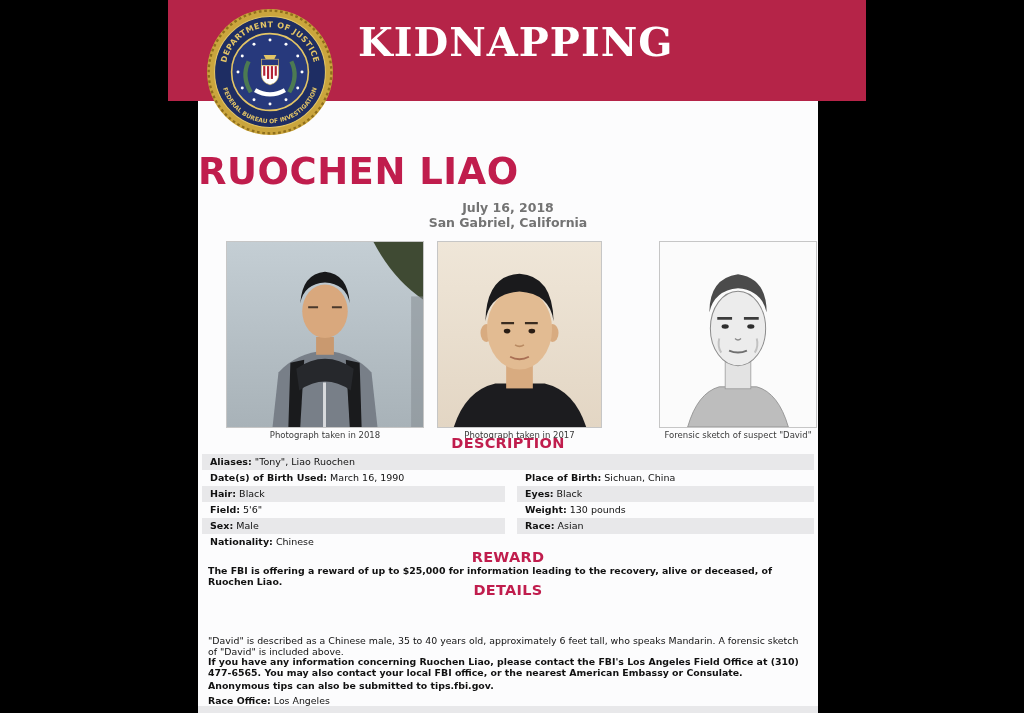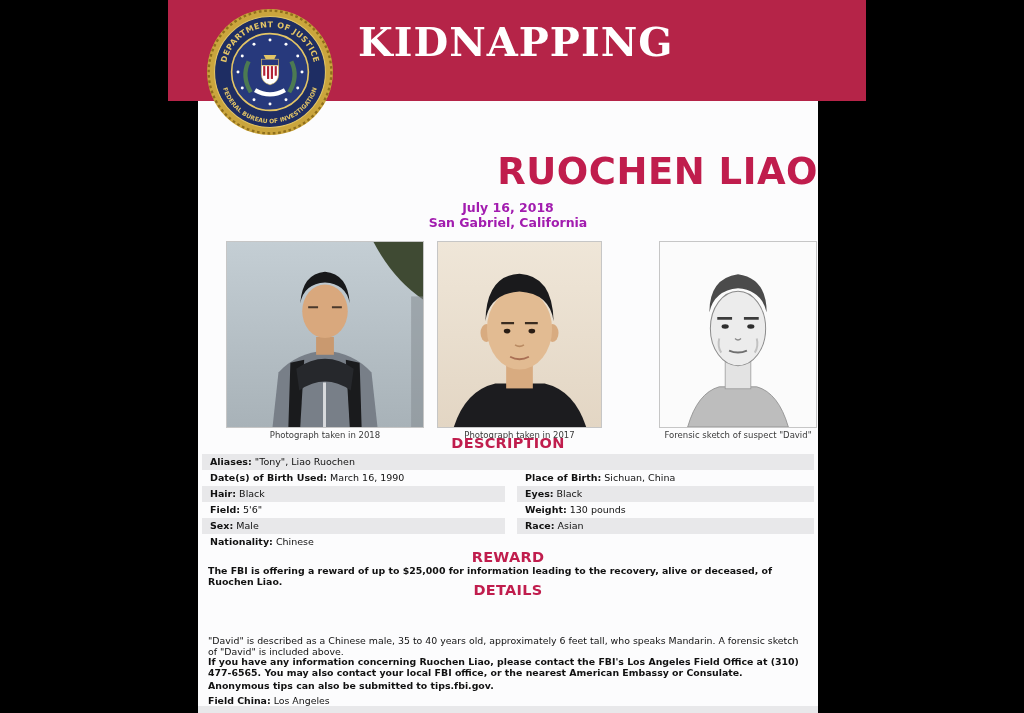--- a/index.html
+++ b/index.html
@@ -10,23 +10,23 @@
   .banner{position:absolute;left:168px;top:0;width:698px;height:101px;background:#b52448;}
   .banner-title{position:absolute;left:190px;top:21px;font-family:"DejaVu Serif",serif;
     font-weight:bold;font-size:40px;line-height:1.05;color:#ffffff;letter-spacing:1px;}
 
   
   .seal{position:absolute;left:206px;top:8px;width:128px;height:128px;z-index:5;}
 
   
   .page{position:absolute;left:198px;top:101px;width:620px;height:612px;background:#fcfcfd;}
 
-  .name{position:absolute;top:52px;left:0;width:100%;margin:0;text-align:right;
+  .name{position:absolute;top:52px;left:0;width:100%;margin:0;text-align:left;
     font-size:37px;line-height:1;font-weight:bold;color:#c01d4d;letter-spacing:.5px;}
-  .sub{position:absolute;left:0;width:100%;text-align:center;font-size:12.5px;font-weight:bold;color:#a21caf;}
+  .sub{position:absolute;left:0;width:100%;text-align:center;font-size:12.5px;font-weight:bold;color:#737373;}
   .sub-date{top:99px;} .sub-loc{top:114px;}
 
   .figure{position:absolute;top:136px;margin:0;padding:4px;}
   .fig1{left:24px;width:198px;} .fig2{left:235px;width:165px;} .fig3{left:457px;width:158px;}
   .imgbox{height:187px;border:1px solid #c6c6c6;box-sizing:border-box;overflow:hidden;background:#ddd;}
   .imgbox svg{display:block;width:100%;height:100%;}
   .figcap{margin-top:3px;text-align:center;font-size:8.5px;color:#3a3a3a;line-height:1.1;}
 
   .sechead{position:absolute;left:0;width:100%;margin:0;text-align:center;
     font-size:14.5px;font-weight:bold;color:#c01d4d;letter-spacing:.3px;}
@@ -227,19 +227,19 @@
     </div>
 
     <h2 class="sechead reward-head">REWARD</h2>
     <p class="para p-reward">The FBI is offering a reward of up to $25,000 for information leading to the recovery, alive or deceased, of Ruochen Liao.</p>
 
     <h2 class="sechead details-head">DETAILS</h2>
     <p class="para p2">"David" is described as a Chinese male, 35 to 40 years old, approximately 6 feet tall, who speaks Mandarin. A forensic sketch of "David" is included above.</p>
     <p class="para p3">If you have any information concerning Ruochen Liao, please contact the FBI's Los Angeles Field Office at (310) 477-6565. You may also contact your local FBI office, or the nearest American Embassy or Consulate.</p>
     <p class="para p4">Anonymous tips can also be submitted to tips.fbi.gov.</p>
     <p class="para p5">
-      <span class="lbl">Field China:</span><span>Los Angeles</span>
+      <span class="lbl">Race Office:</span><span>Los Angeles</span>
     </p>
 
     <div class="bottom-bar"></div>
   </div>
 
 </div>
 
 </body></html>

